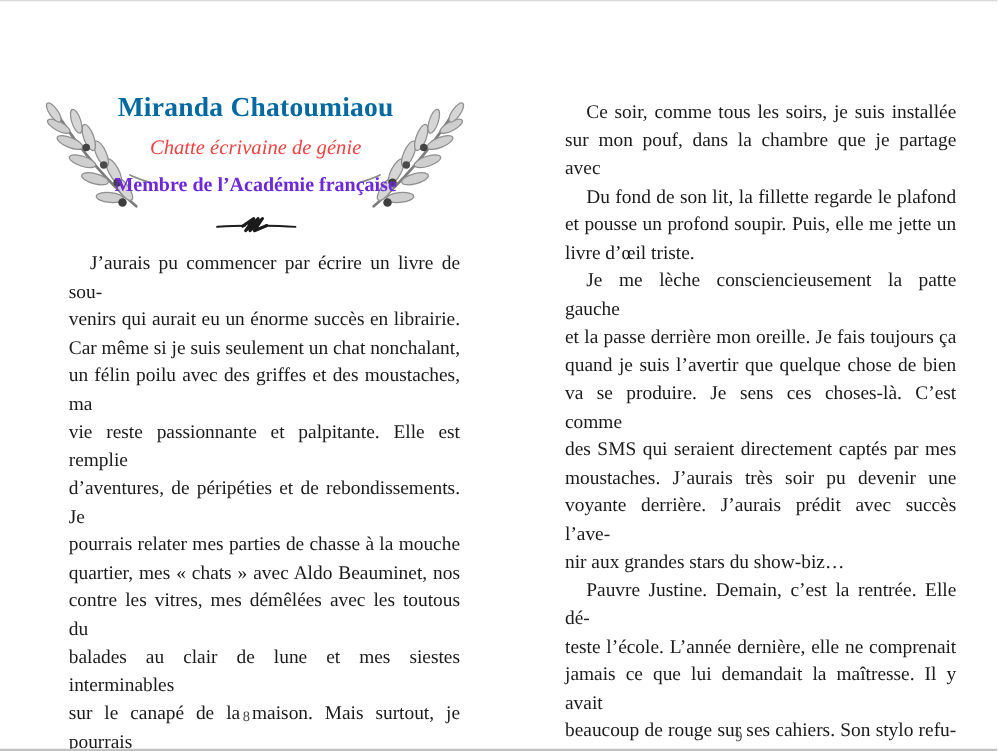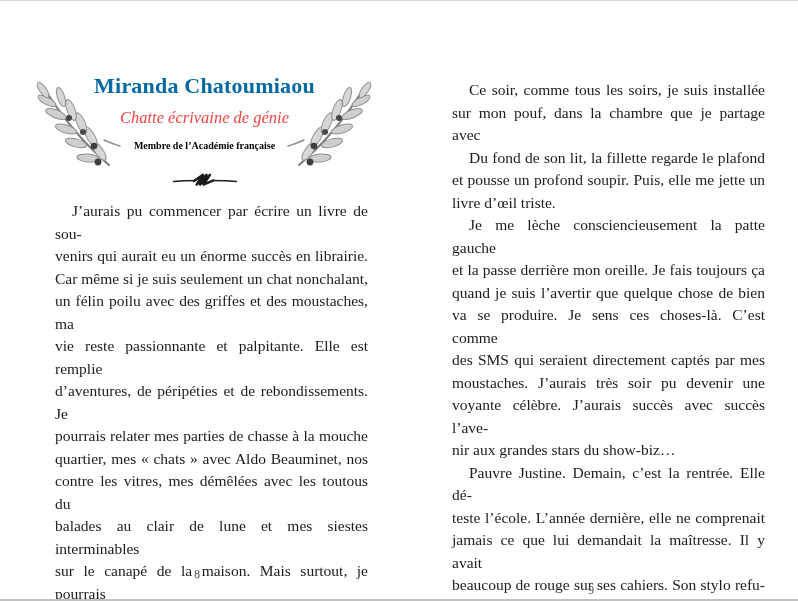--- a/index.html
+++ b/index.html
@@ -30,21 +30,21 @@
     letter-spacing: 0.2px;
   }
   .subtitle {
     position: absolute; top: 107px; left: -14px; right: 0;
     text-align: center;
     font-size: 16.5px; font-style: italic; color: #ef4444;
   }
   .affiliation {
     position: absolute; top: 139px; left: -14px; right: 0;
     text-align: center;
-    font-size: 10px; font-weight: bold; color: #000000;
+    font-size: 16px; font-weight: bold; color: #6d28d9;
   }
   .branch { position: absolute; top: 84px; width: 88px; height: 92px; }
   .branch svg { width: 100%; height: 100%; overflow: visible; }
   .branch-left  { left: -22px; transform: scaleX(-1); }
   .branch-right { right: -7px; }
 
   .divider {
     position: absolute; top: 171px; left: -14px; right: 0;
     text-align: center; line-height: 0;
   }
@@ -160,21 +160,21 @@
         <div class="line">sur mon pouf, dans la chambre que je partage avec</div>
         <div class="line indent">Du fond de son lit, la fillette regarde le plafond</div>
         <div class="line">et pousse un profond soupir. Puis, elle me jette un</div>
         <div class="line last">livre d’œil triste.</div>
         <div class="line indent">Je me lèche consciencieusement la patte gauche</div>
         <div class="line">et la passe derrière mon oreille. Je fais toujours ça</div>
         <div class="line">quand je suis l’avertir que quelque chose de bien</div>
         <div class="line">va se produire. Je sens ces choses-là. C’est comme</div>
         <div class="line">des SMS qui seraient directement captés par mes</div>
         <div class="line">moustaches. J’aurais très soir pu devenir une</div>
-        <div class="line">voyante célèbre. J’aurais succès avec succès l’ave-</div>
+        <div class="line">voyante derrière. J’aurais prédit avec succès l’ave-</div>
         <div class="line last">nir aux grandes stars du show-biz…</div>
         <div class="line indent">Pauvre Justine. Demain, c’est la rentrée. Elle dé-</div>
         <div class="line">teste l’école. L’année dernière, elle ne comprenait</div>
         <div class="line">jamais ce que lui demandait la maîtresse. Il y avait</div>
         <div class="line">beaucoup de rouge sur ses cahiers. Son stylo refu-</div>
         <div class="line">sait toujours de faire les jolies boucles, l’arrondi</div>
       </div>
     <div class="page-number page-number-right">9</div>
   </section>
 

